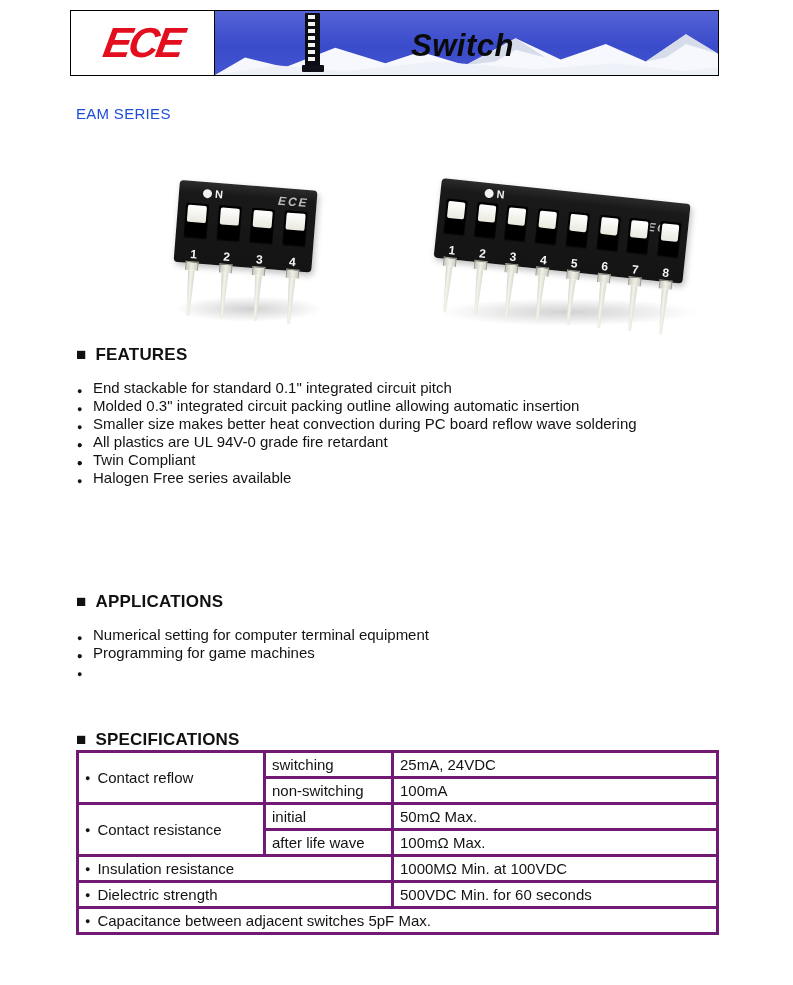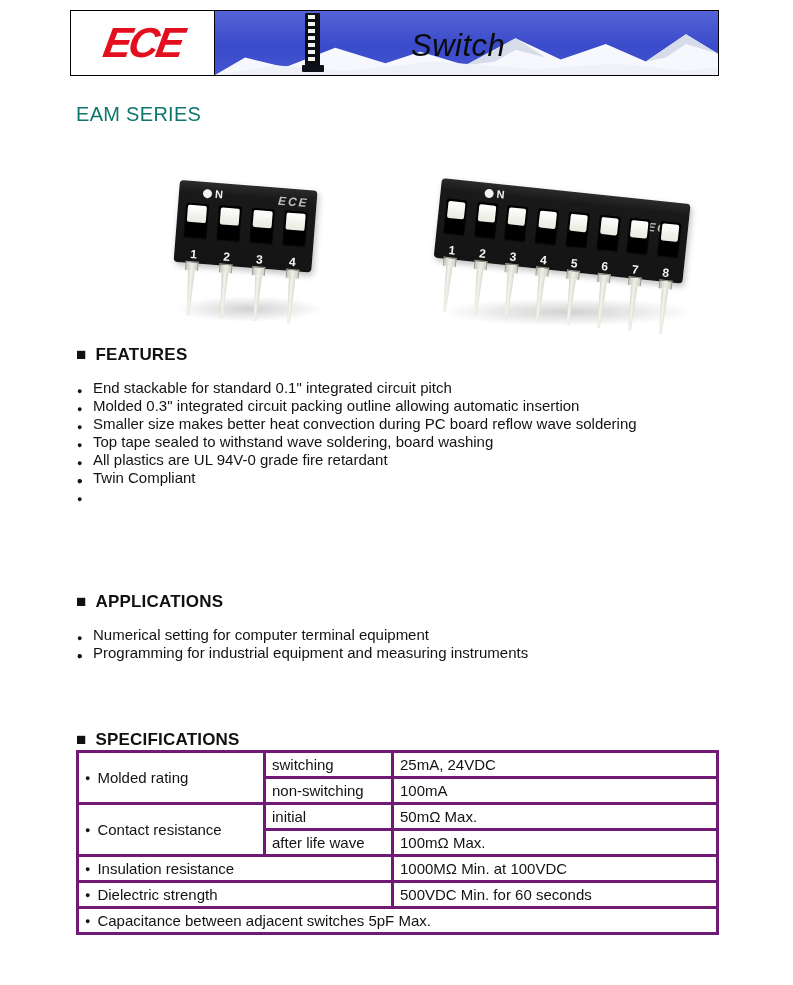--- a/index.html
+++ b/index.html
@@ -17,26 +17,26 @@
   .photo { position:relative; flex:1; overflow:hidden;
            background:linear-gradient(180deg,#5563d6 0%,#3a4bcb 55%,#4355d0 100%); }
   .mtn { position:absolute; left:0; bottom:0; width:100%; height:100%; }
   .tower { position:absolute; left:86px; top:2px; width:26px; height:60px; }
   .tower .t-body { position:absolute; left:4px; top:0; width:15px; height:54px; background:#0c0c14;
                    border-radius:1px; }
   .tower .t-rungs { position:absolute; left:7px; top:2px; width:7px; height:49px;
                    background:repeating-linear-gradient(180deg,#f2f2ee 0 3.5px,#0c0c14 3.5px 7px); }
   .tower .t-base { position:absolute; left:1px; top:52px; width:22px; height:7px; background:#10101a;
                    border-radius:1px; }
-  .banner-title { position:absolute; left:196px; top:17px; font-size:31px; font-weight:normal;
+  .banner-title { position:absolute; left:196px; top:17px; font-size:31px; font-weight:bold;
                   font-style:italic; color:#0a0a0a; letter-spacing:0.5px; }
 
   
-  .page-title { position:absolute; left:76px; top:101px; font-size:20px; line-height:26px;
-                letter-spacing:0.3px; color:#0f766e; }
+  .page-title { position:absolute; left:76px; top:101px; font-size:15px; line-height:26px;
+                letter-spacing:0.3px; color:#1d4ed8; }
 
   
   .product { position:absolute; }
   .product .dev { position:relative; transform-origin:left top; }
   .sw-body { position:relative; background:linear-gradient(180deg,#2c2c2c 0,#191919 14%,#141414 100%);
              border-radius:4px; box-shadow:2px 3px 6px rgba(0,0,0,0.25); }
   .sw-on { position:absolute; display:flex; align-items:center; gap:3px; color:#f2f2f2;
            font-weight:bold; }
   .on-dot { width:9px; height:9px; border-radius:50%; background:#f2f2f2; }
   .sw-brand { position:absolute; color:#cfcfcf; font-weight:bold; font-style:italic;
@@ -243,52 +243,52 @@
 
   <div class="sec" style="top:345px;">
     <div class="sec-h">
       <span class="sq">■</span>
       <span>FEATURES</span>
     </div>
     <ul class="blist">
       <li><span class="bul">●</span><span>End stackable for standard 0.1" integrated circuit pitch</span></li>
       <li><span class="bul">●</span><span>Molded 0.3" integrated circuit packing outline allowing automatic insertion</span></li>
       <li><span class="bul">●</span><span>Smaller size makes better heat convection during PC board reflow wave soldering</span></li>
-      <li><span class="bul">●</span><span>Top tape sealed to withstand wave soldering, board washing</span></li>
+      <li><span class="bul">●</span></li>
       <li><span class="bul">●</span><span>All plastics are UL 94V-0 grade fire retardant</span></li>
       <li><span class="bul">●</span></li>
       <li><span class="bul">●</span></li>
       <li><span class="bul">●</span><span>Twin Compliant</span></li>
-      <li><span class="bul">●</span></li>
+      <li><span class="bul">●</span><span>Halogen Free series available</span></li>
     </ul>
   </div>
 
   <div class="sec" style="top:592px;">
     <div class="sec-h">
       <span class="sq">■</span>
       <span>APPLICATIONS</span>
     </div>
     <ul class="blist">
       <li><span class="bul">●</span><span>Numerical setting for computer terminal equipment</span></li>
       <li><span class="bul">●</span></li>
-      <li><span class="bul">●</span></li>
-      <li><span class="bul">●</span><span>Programming for industrial equipment and measuring instruments</span></li>
+      <li><span class="bul">●</span><span>Programming for game machines</span></li>
+      <li><span class="bul">●</span></li>
     </ul>
   </div>
 
   <div class="sec" style="top:730px;">
     <div class="sec-h">
       <span class="sq">■</span>
       <span>SPECIFICATIONS</span>
     </div>
 
     <table class="spec">
       <tbody>
           <tr>
-        <td class="c1" rowspan="2"><span class="tbul">●</span><span>Molded rating</span></td>
+        <td class="c1" rowspan="2"><span class="tbul">●</span><span>Contact reflow</span></td>
         <td class="c2">switching</td>
         <td class="c3">25mA, 24VDC</td>
       </tr>
       <tr>
         <td class="c2">non-switching</td>
         <td class="c3">100mA</td>
       </tr>
       <tr class="group">
         <td class="c1" rowspan="2"><span class="tbul">●</span><span>Contact resistance</span></td>
         <td class="c2">initial</td>

